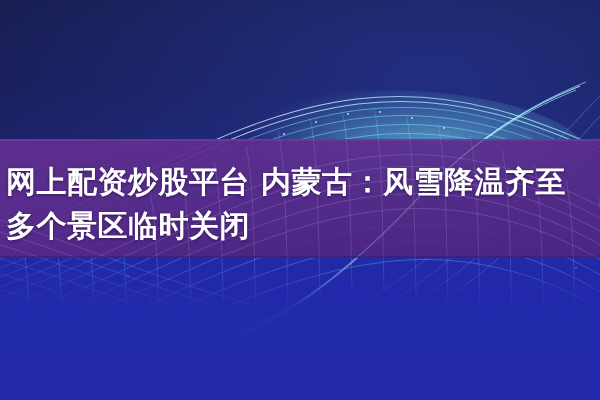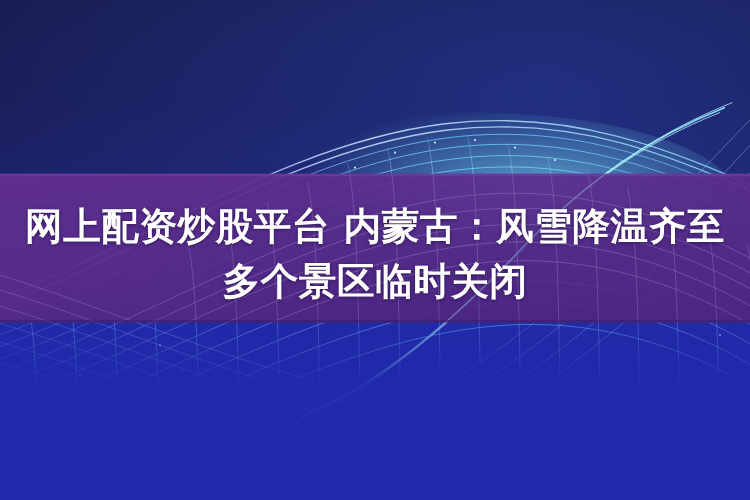--- a/index.html
+++ b/index.html
@@ -100,21 +100,20 @@
     width: 600px;
     height: 400px;
   }
 
   
   .headline {
     position: absolute;
     left: 0;
     top: 160px;
     width: 600px;
-    text-align: center;
     color: #ffffff;
     font-size: 30px;
     font-weight: bold;
     line-height: 44px;
     letter-spacing: 0.5px;
     text-shadow: 0 1px 3px rgba(20,8,45,0.55);
     white-space: pre-wrap;
     padding: 0 6px;
     box-sizing: border-box;
   }

